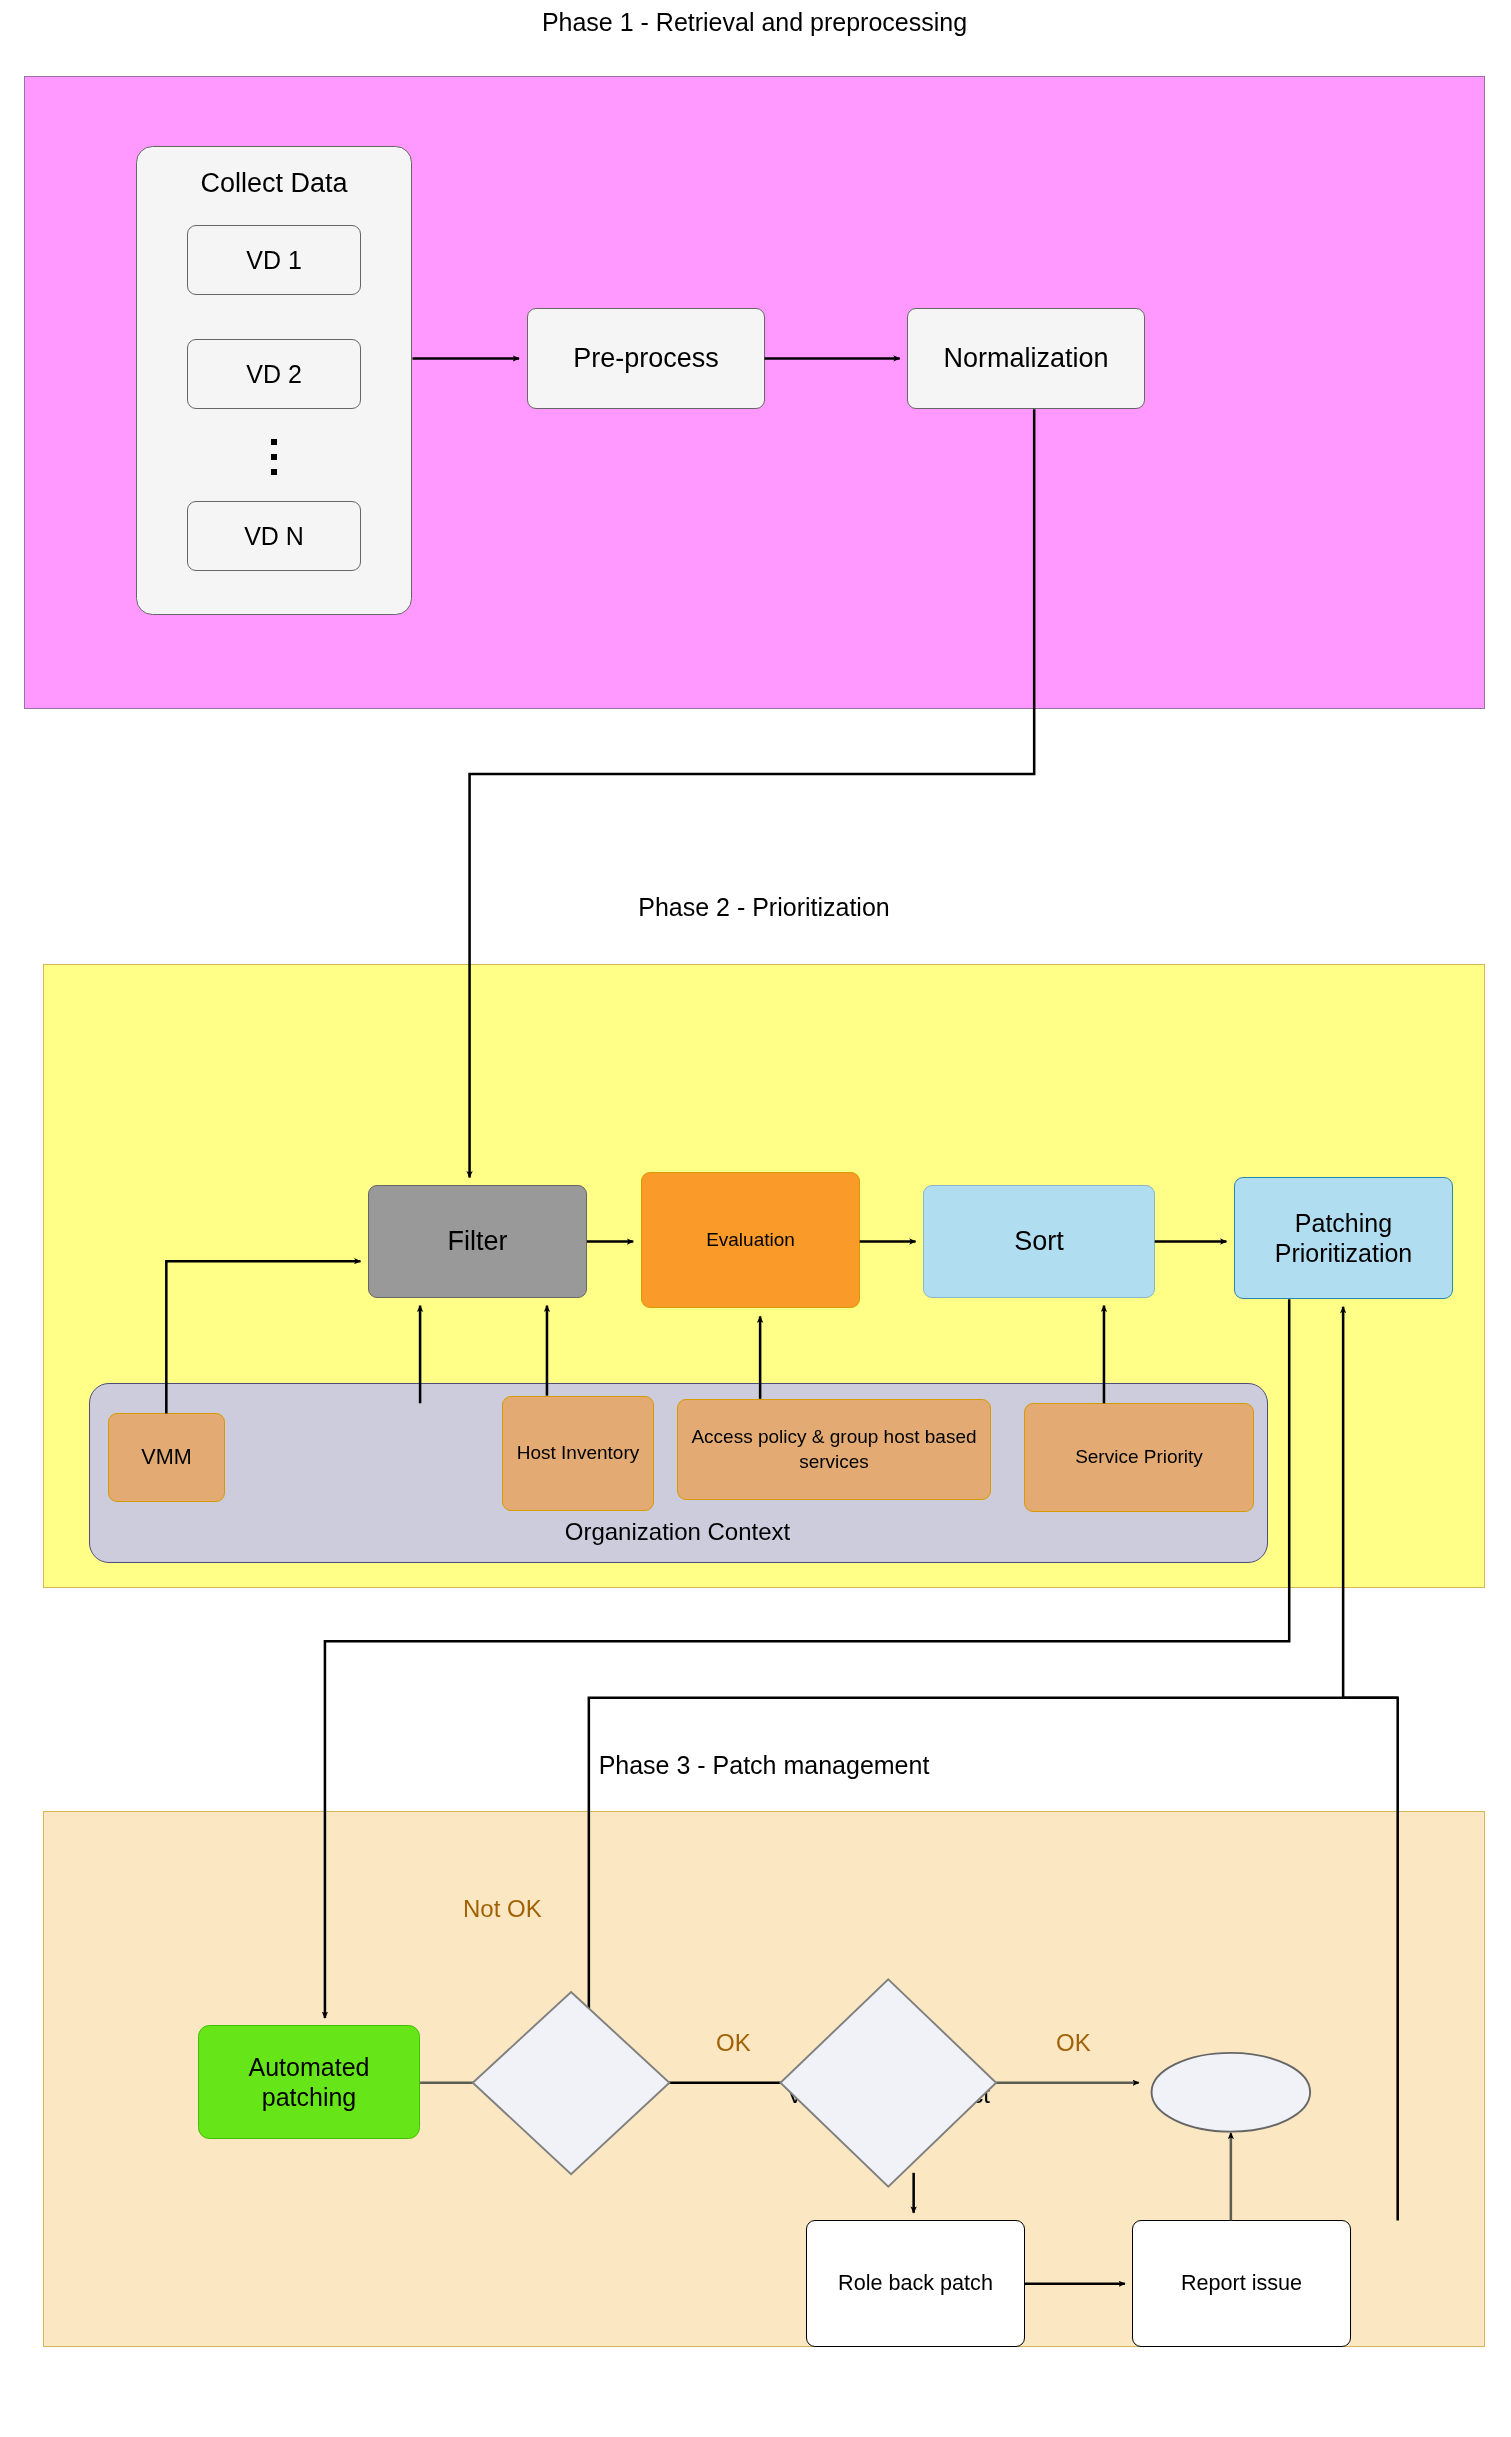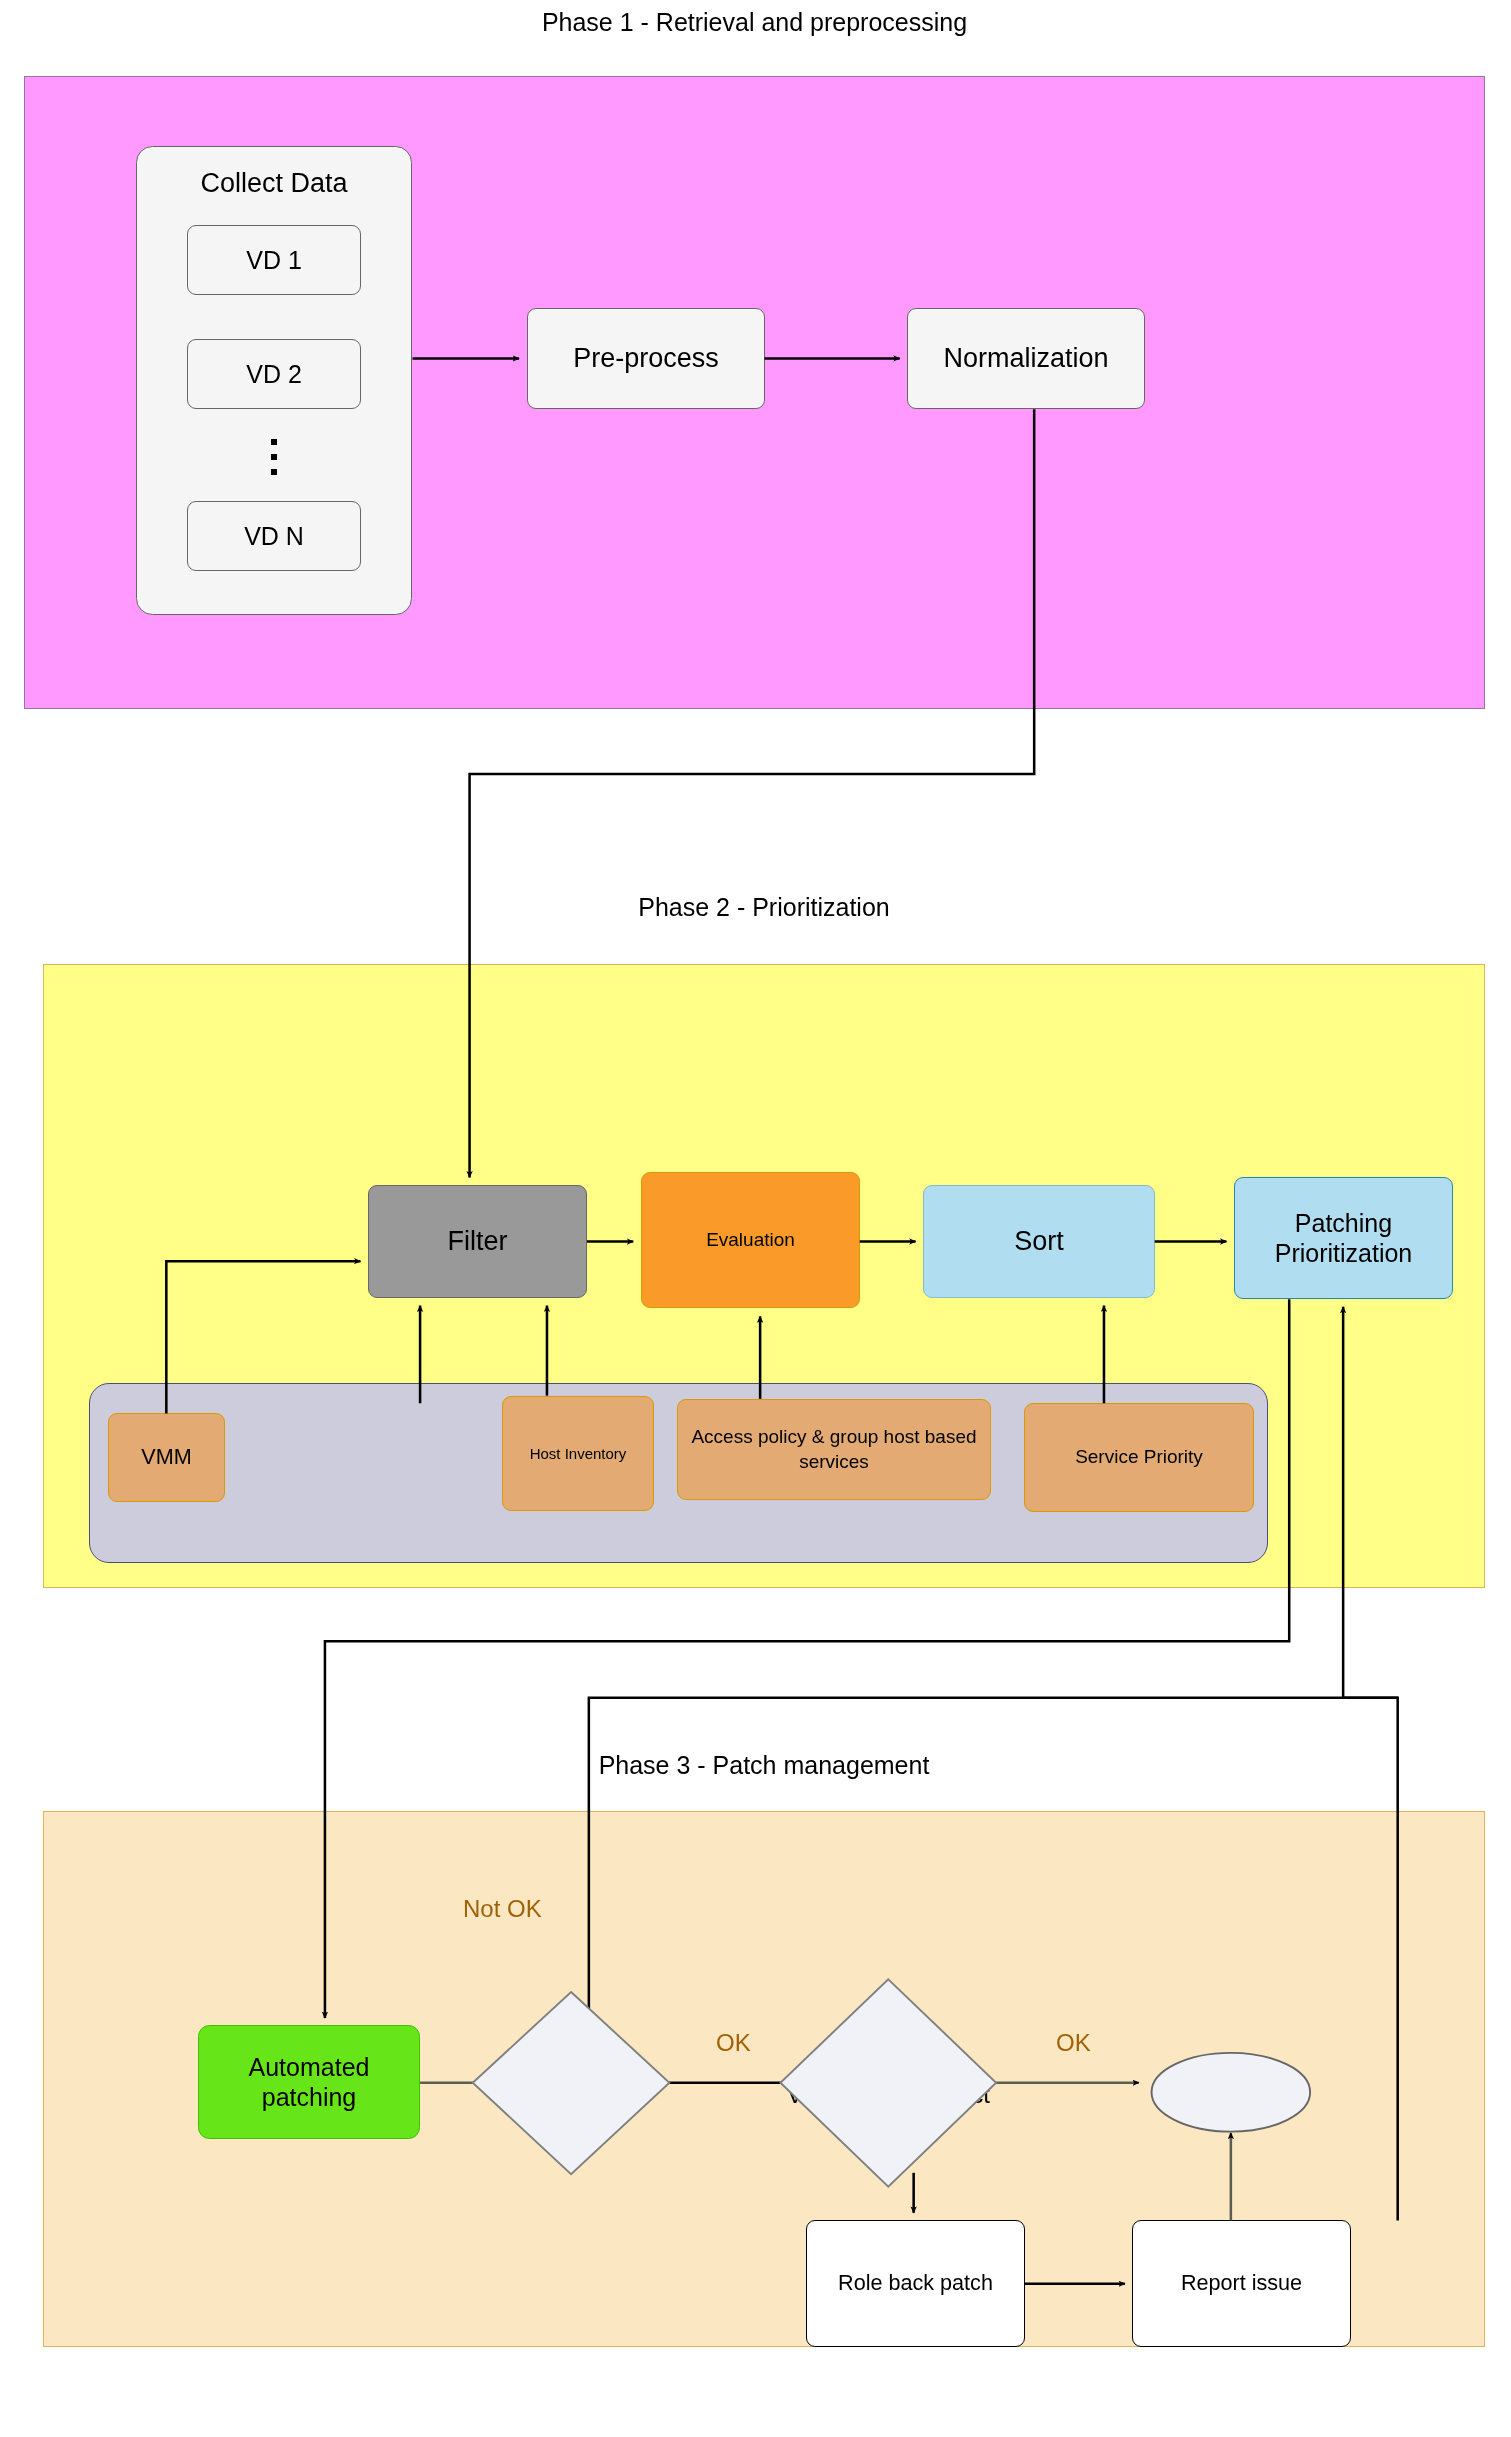--- a/index.html
+++ b/index.html
@@ -139,21 +139,21 @@
     left: 89px; top: 1518px; width: 1177px;
     text-align: center; font-size: 24px; color: #000000;
   }
   .ctx-node {
     background: #e3ab73; border: 1.3px solid #d79b00;
     border-radius: 9px; color: #000000;
     line-height: 1.3;
   }
   #ctx-vmm      { left: 108px;  top: 1413px; width: 117px; height: 89px; font-size: 21.6px; }
   #ctx-vuln     { left: 254px;  top: 1403px; width: 222px; height: 109px; font-size: 19px; }
-  #ctx-host     { left: 502px;  top: 1396px; width: 152px; height: 115px; font-size: 15px; }
+  #ctx-host     { left: 502px;  top: 1396px; width: 152px; height: 115px; font-size: 19px; }
   #ctx-access   { left: 677px; top: 1399px; width: 314px; height: 101px; font-size: 19px; }
   #ctx-service  { left: 1024px; top: 1403px; width: 230px; height: 109px; font-size: 19px; }
   
   #automated-patching {
     left: 198px; top: 2025px; width: 222px; height: 114px;
     background: #66e618; border: 1.3px solid #3fbf00;
     border-radius: 11.4px; font-size: 25px;
   }
   .diamond-label {
     position: absolute;
@@ -207,20 +207,21 @@
 
   <div class="phase-title" style="left:43px; top:893px; width:1442px;">Phase 2 - Prioritization</div>
   <div class="phase-box" id="phase2-box"></div>
 
   <div class="node" id="filter-node">Filter</div>
   <div class="node" id="evaluation-node">Evaluation</div>
   <div class="node" id="sort-node">Sort</div>
   <div class="node" id="patching-prioritization-node">Patching Prioritization</div>
 
   <div id="org-context"></div>
+  <div id="org-context-label">Organization Context</div>
 
   <div class="node ctx-node" id="ctx-vmm">VMM</div>
   <div class="node ctx-node" id="ctx-host">Host Inventory</div>
   <div class="node ctx-node" id="ctx-access">Access policy &amp; group host based services</div>
   <div class="node ctx-node" id="ctx-service">Service Priority</div>
 
   <div class="phase-title" style="left:43px; top:1751px; width:1442px;">Phase 3 - Patch management</div>
   <div class="phase-box" id="phase3-box"></div>
 
   <div class="node" id="automated-patching">Automated patching</div>

